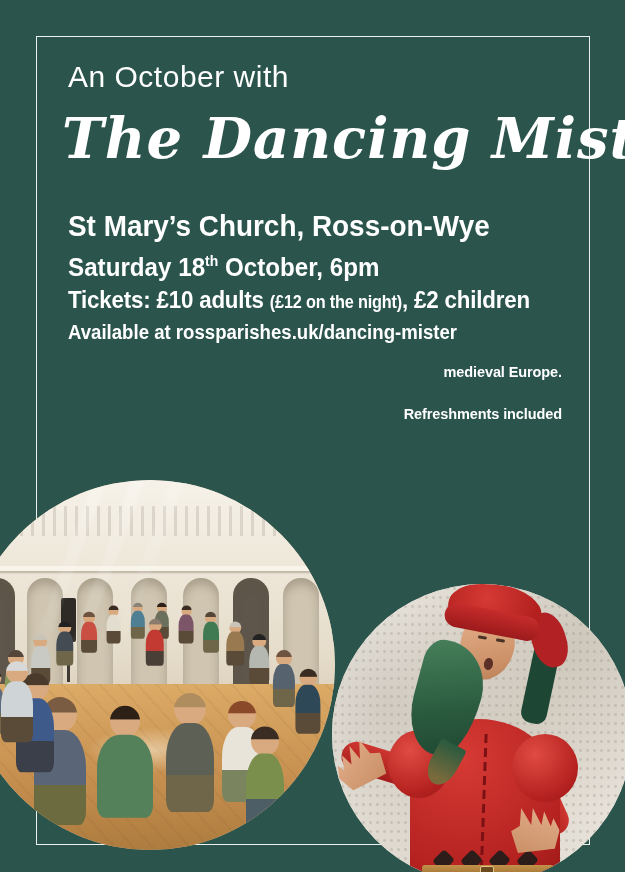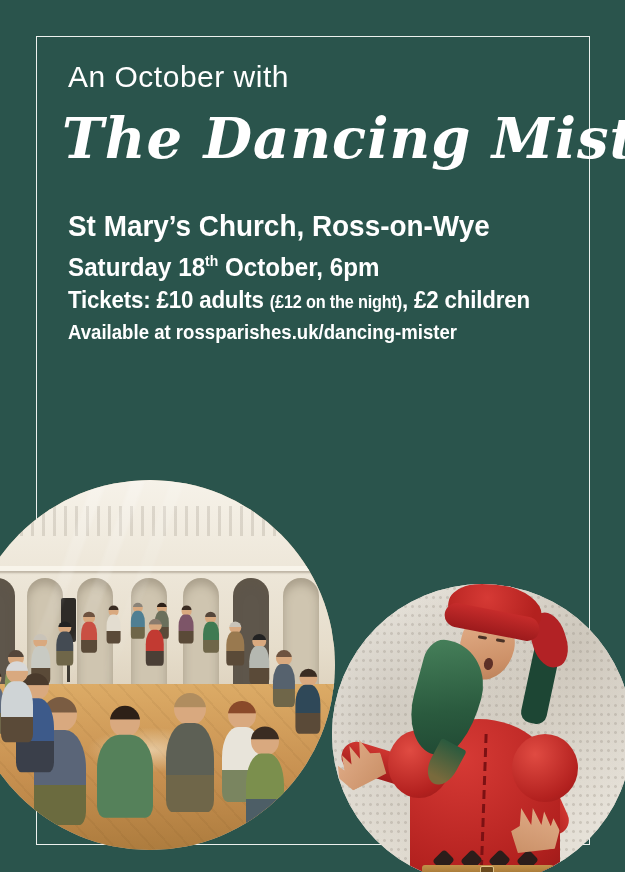--- a/index.html
+++ b/index.html
@@ -120,22 +120,24 @@
 
   <div class="txt info">
     <div class="venue">St Mary’s Church, Ross-on-Wye</div>
     <div class="date"><span>Saturday 18</span><sup>th</sup><span> October, 6pm</span></div>
     <div class="tickets"><span>Tickets: £10 adults </span><span class="small">(£12 on the night)</span><span>, £2 children</span></div>
     <div class="avail">Available at rossparishes.uk/dancing-mister</div>
   </div>
 
   <div class="desc">
     <div class="para1">
+      <div>medieval Europe.</div>
     </div>
     <div class="para2">
+      <div>Refreshments included</div>
     </div>
   </div>
 
   <div class="circle circle-left" title="Dancers holding hands in a circle in a grand hall">
     <div class="hall-upper"></div>
     <div class="gallery"></div>
     <div class="cornice"></div>
     <div class="arch dark" style="left:14px;"></div>
     <div class="arch" style="left:62px;"></div>
     <div class="arch" style="left:112px;"></div>

